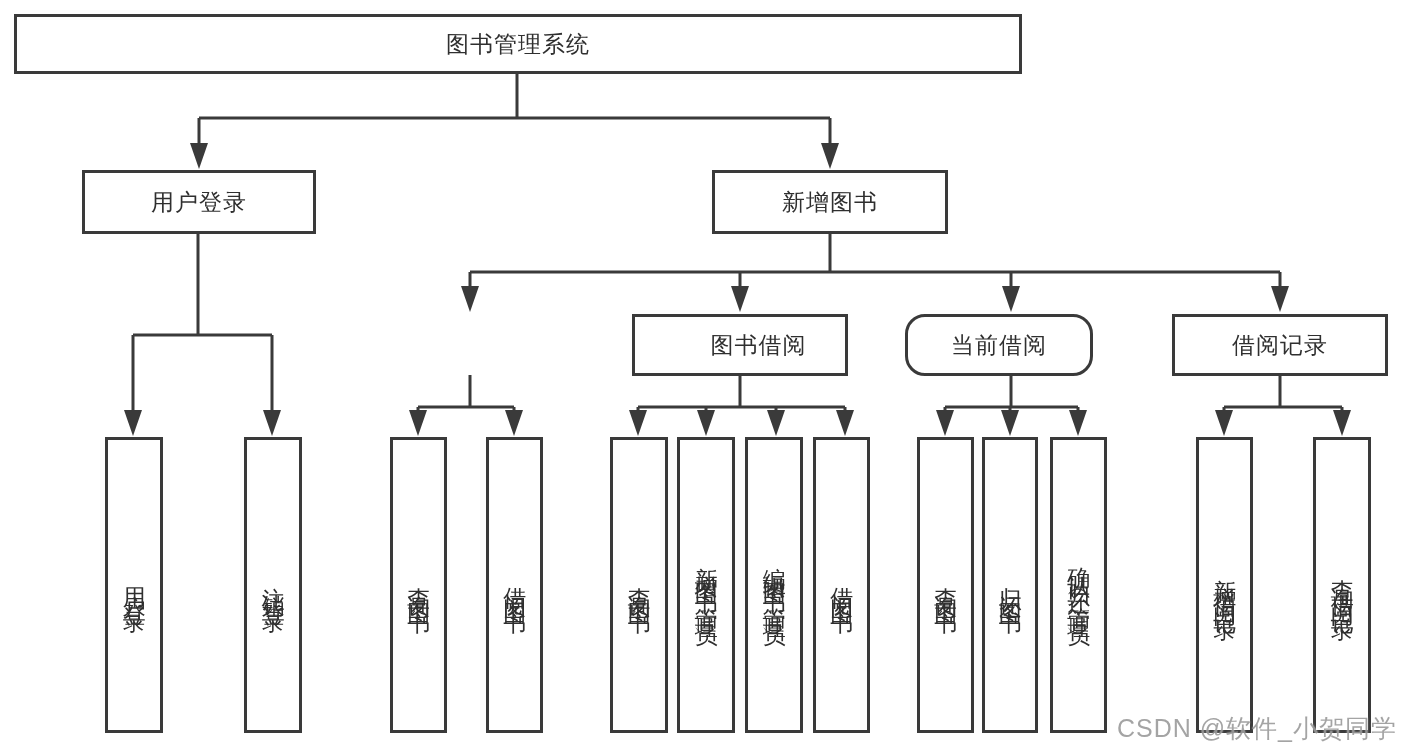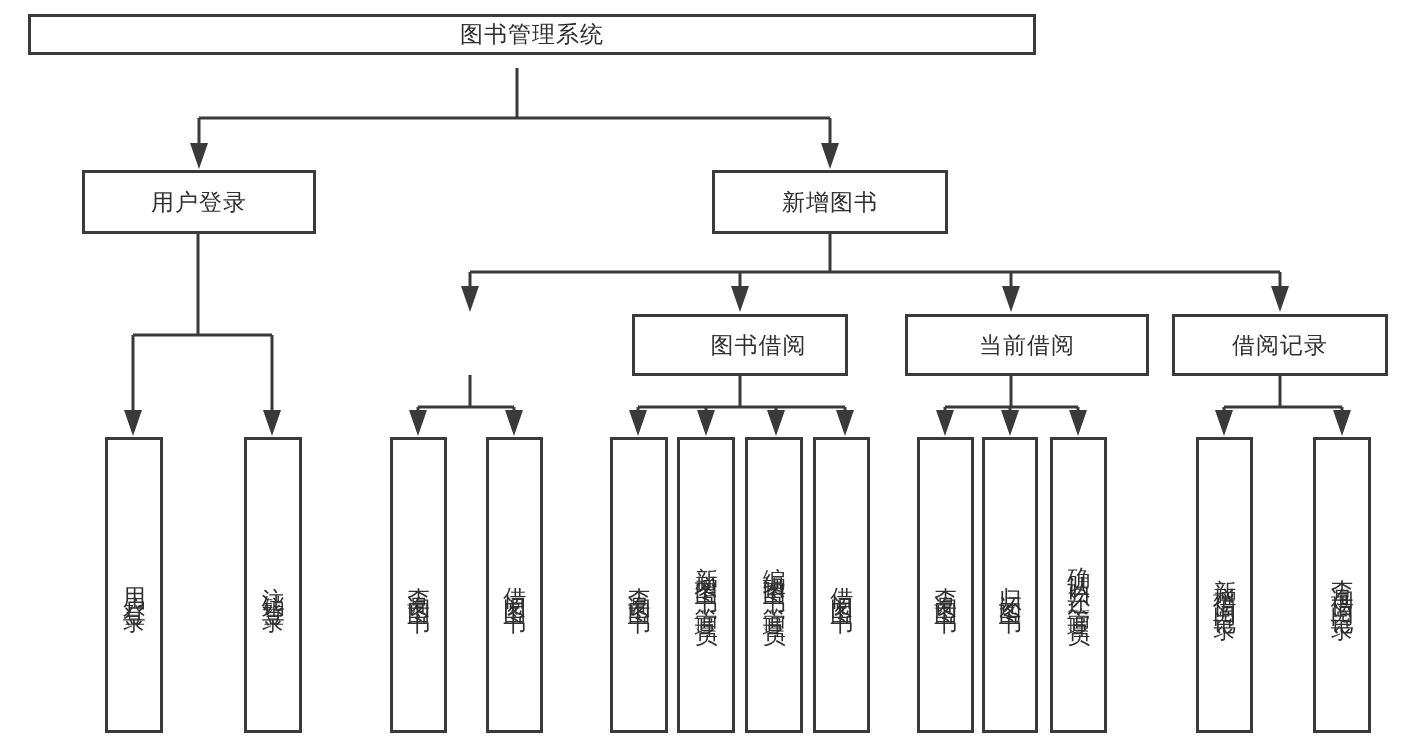--- a/index.html
+++ b/index.html
@@ -98,35 +98,35 @@
       <polygon points="767,410 785,410 776,436"></polygon>
       <polygon points="836,410 854,410 845,436"></polygon>
       <polygon points="936,410 954,410 945,436"></polygon>
       <polygon points="1001,410 1019,410 1010,436"></polygon>
       <polygon points="1069,410 1087,410 1078,436"></polygon>
       <polygon points="1215,410 1233,410 1224,436"></polygon>
       <polygon points="1333,410 1351,410 1342,436"></polygon>
     </g>
   </svg>
 
-  <div class="box" style="left:28px; top:14px; width:1008px; height:41px;">
+  <div class="box" style="left:14px; top:14px; width:1008px; height:60px;">
     <span class="hlabel">图书管理系统</span>
   </div>
 
   <div class="box" style="left:82px; top:170px; width:234px; height:64px;">
     <span class="hlabel">用户登录</span>
   </div>
   <div class="box" style="left:712px; top:170px; width:236px; height:64px;">
     <span class="hlabel">新增图书</span>
   </div>
 
   <div class="box" style="left:632px; top:314px; width:216px; height:62px;padding-left:37px;">
     <span class="hlabel">图书借阅</span>
   </div>
-  <div class="box" style="left:905px; top:314px; width:244px; height:62px;">
+  <div class="box" style="left:905px; top:314px; width:188px; height:62px;border-radius:20px;">
     <span class="hlabel">当前借阅</span>
   </div>
   <div class="box" style="left:1172px; top:314px; width:216px; height:62px;">
     <span class="hlabel">借阅记录</span>
   </div>
 
   <div class="box vbox" style="left:105px; top:437px; width:58px; height:296px;">
     <span class="vlabel">用户登录</span>
   </div>
   <div class="box vbox" style="left:244px; top:437px; width:58px; height:296px;">
@@ -163,14 +163,15 @@
     <span class="vlabel">确认归还（管理员）</span>
   </div>
 
   <div class="box vbox" style="left:1196px; top:437px; width:57px; height:296px;">
     <span class="vlabel">新增借阅记录</span>
   </div>
   <div class="box vbox" style="left:1313px; top:437px; width:58px; height:296px;">
     <span class="vlabel">查询借阅记录</span>
   </div>
 
+  <div class="watermark">CSDN @软件_小贺同学</div>
 
 </div>
 
 </body></html>

